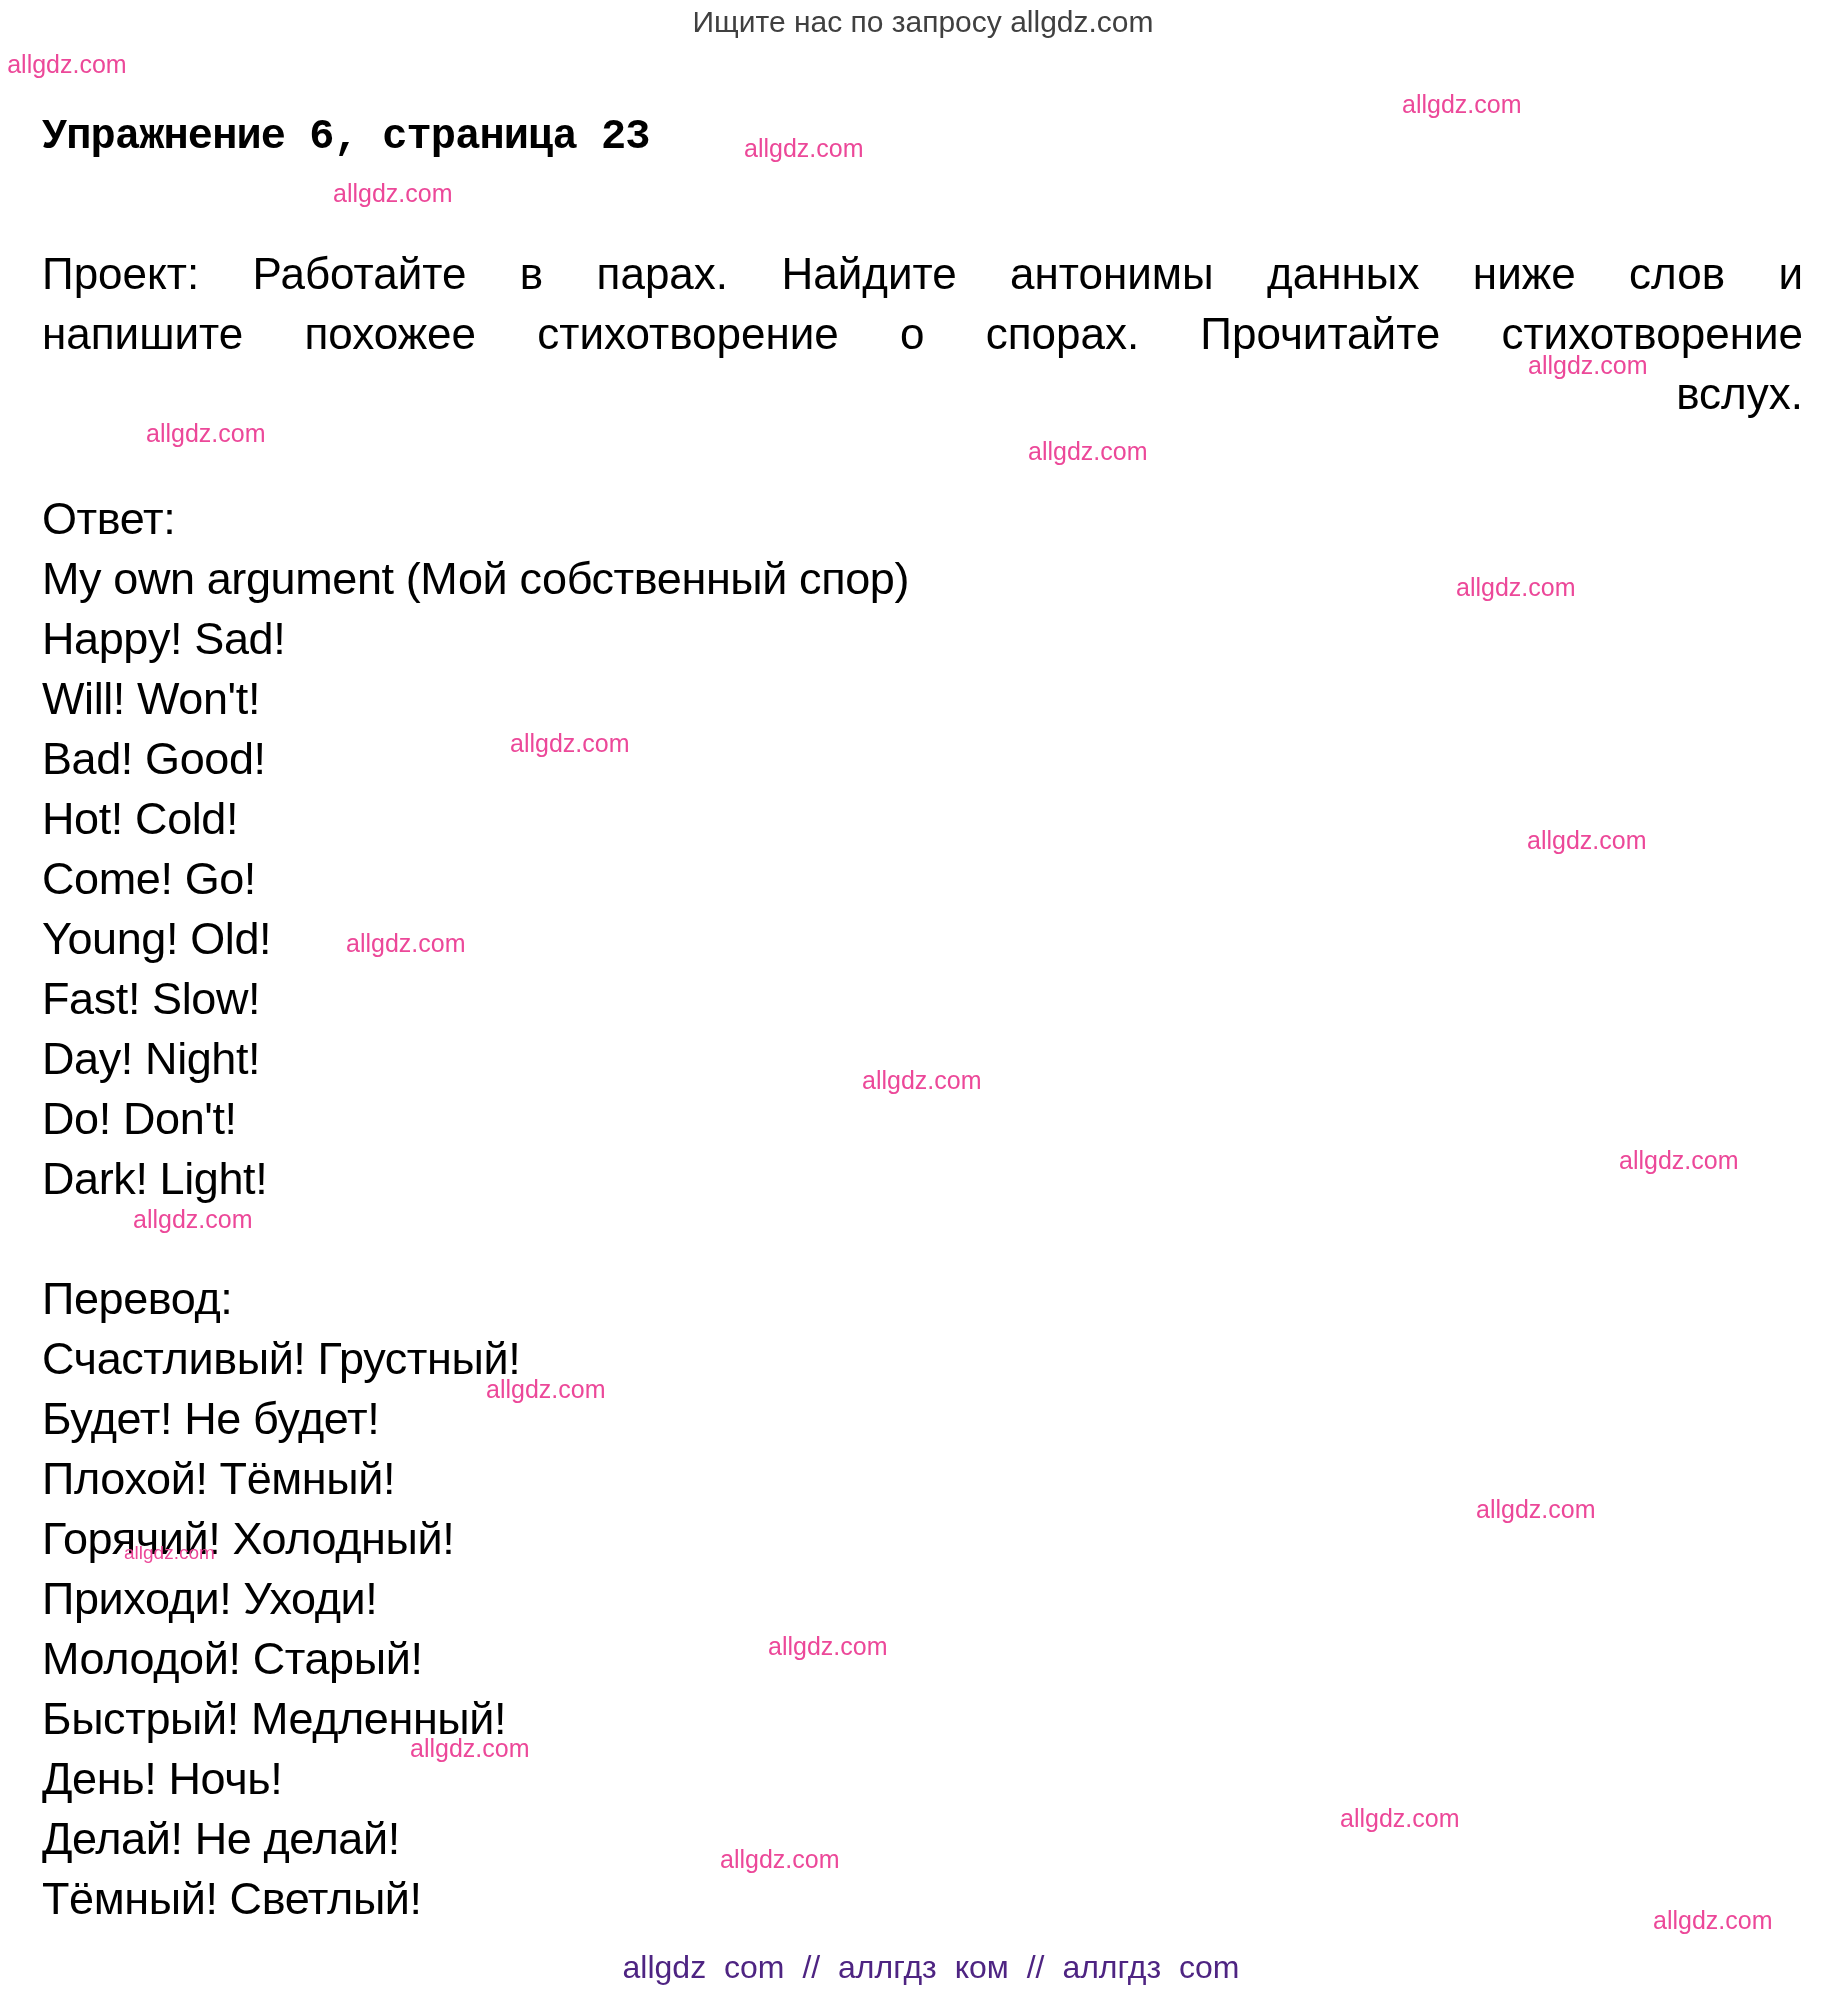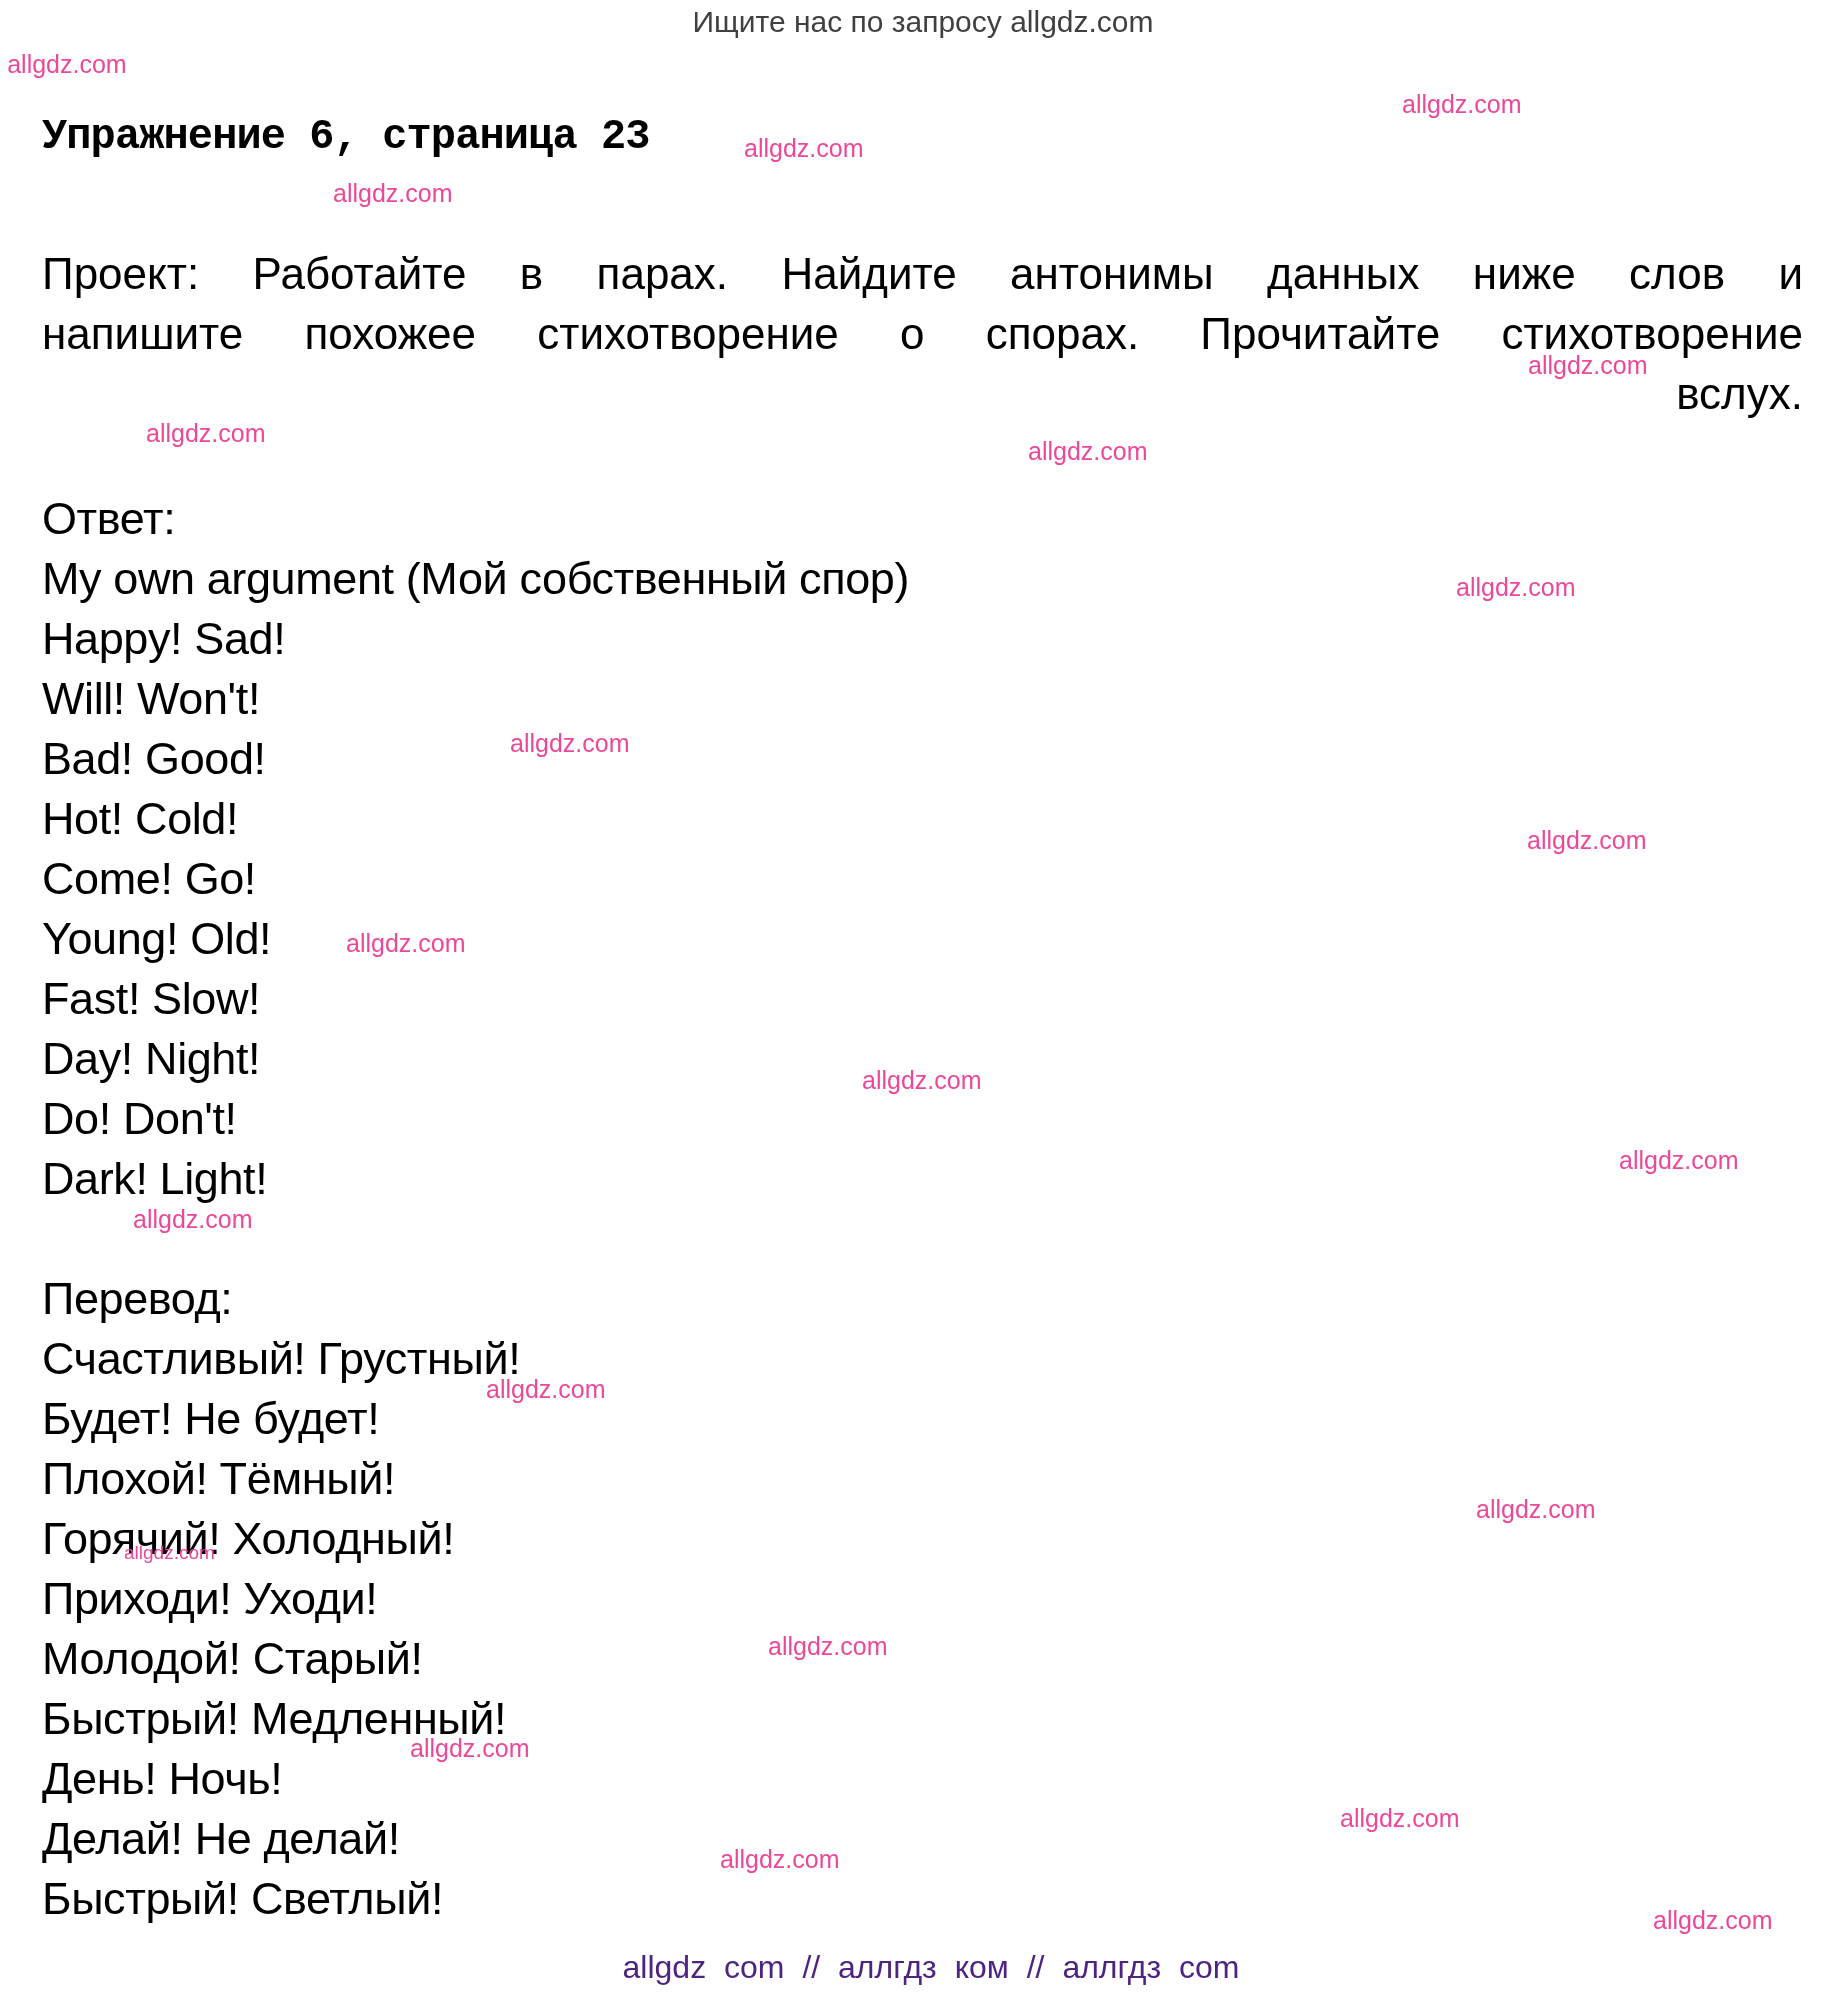--- a/index.html
+++ b/index.html
@@ -115,21 +115,21 @@
     <div>Перевод:</div>
     <div>Счастливый! Грустный!</div>
     <div>Будет! Не будет!</div>
     <div>Плохой! Тёмный!</div>
     <div>Горячий! Холодный!</div>
     <div>Приходи! Уходи!</div>
     <div>Молодой! Старый!</div>
     <div>Быстрый! Медленный!</div>
     <div>День! Ночь!</div>
     <div>Делай! Не делай!</div>
-    <div>Быстрый! Светлый!</div>
+    <div>Тёмный! Светлый!</div>
   </div>
 
   <span class="wm" id="w15">allgdz.com</span>
   <span class="wm" id="w16">allgdz.com</span>
   <span class="wm wm-small" id="w17">allgdz.com</span>
   <span class="wm" id="w18">allgdz.com</span>
   <span class="wm" id="w19">allgdz.com</span>
   <span class="wm" id="w20">allgdz.com</span>
   <span class="wm" id="w21">allgdz.com</span>
   <span class="wm" id="w22">allgdz.com</span>

